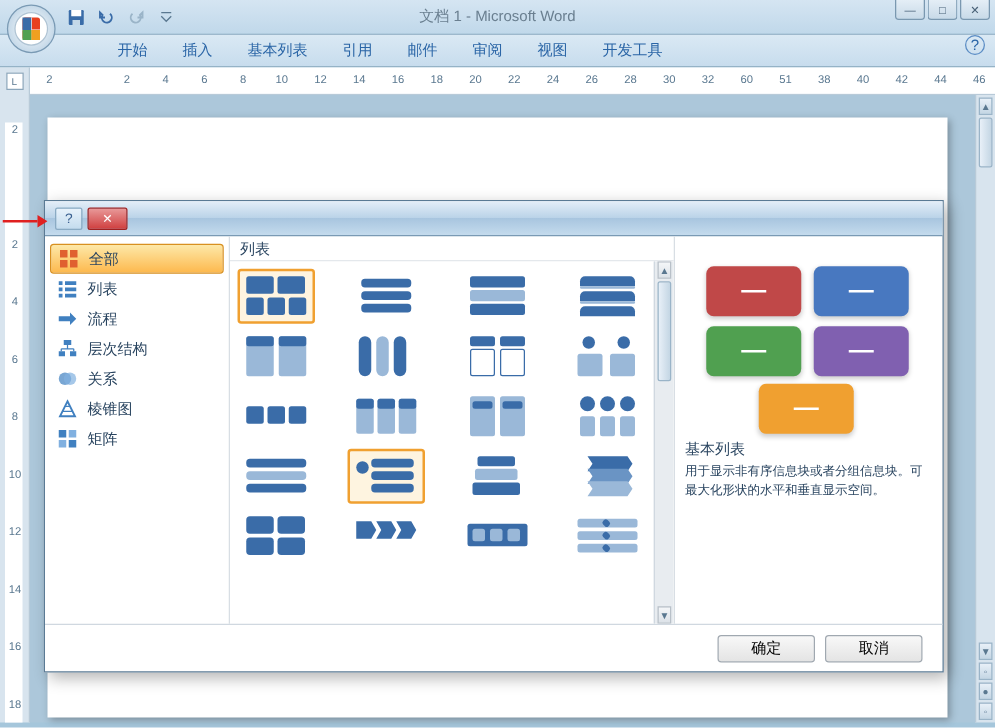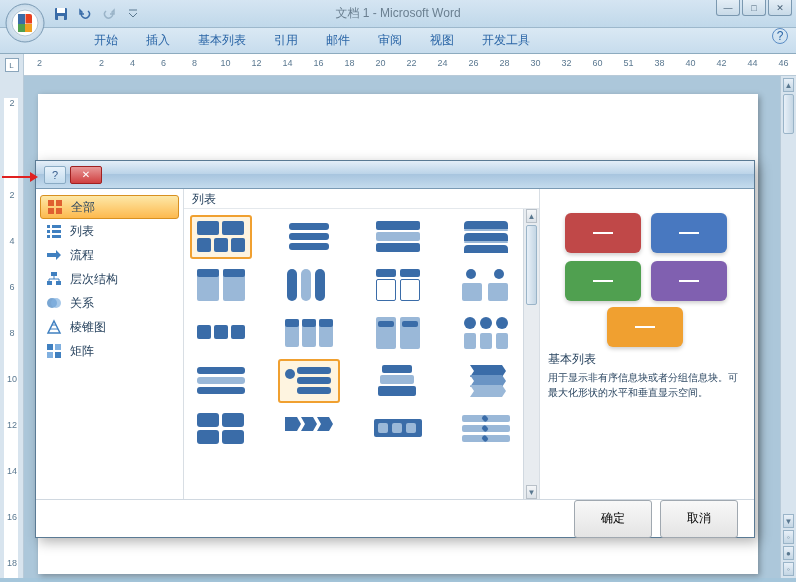--- a/index.html
+++ b/index.html
@@ -39,21 +39,21 @@
 .scroll-btn { position:absolute; left:2px; right:2px; height:14px; background:linear-gradient(to bottom,#e8f0f8,#c4d6e4); border:1px solid #9ab4c8; font-size:8px; display:flex; align-items:center; justify-content:center; color:#5a7890; }
 
 
 .dialog { position: absolute; left: 35px; top: 160px; width: 720px; height: 378px; background: #fff; border: 1px solid #5a7a94; box-shadow: 4px 4px 12px rgba(0,0,0,0.3); }
 .dialog-title { height: 28px; background: linear-gradient(to bottom, #e4eef8, #bad3e8 49%, #a8c5df 50%, #c4dbed); display:flex; align-items:center; padding: 0 4px 0 8px; border-bottom:1px solid #7a9ab4;}
 .dialog-title-text { font-size: 12px; color: #2a4560; flex:1; }
 .dialog-help { width:22px; height:18px; background:linear-gradient(to bottom,#e8f2fb,#c4dcee); border:1px solid #8aabC4; border-radius:2px; display:flex; align-items:center; justify-content:center; font-size:11px; color:#3a6090; margin-right:4px; cursor:pointer;}
 .dialog-close { width:32px; height:18px; background:linear-gradient(to bottom,#e89898,#d04040); border:1px solid #a02020; border-radius:2px; display:flex; align-items:center; justify-content:center; color:#fff; font-size:10px; cursor:pointer;}
 .dialog-body { display:flex; height: 310px; }
 .dialog-footer { height: 38px; border-top: 1px solid #d0d8e0; display:flex; align-items:center; justify-content:flex-end; padding-right: 16px; gap:8px; }
-.dlg-btn { width:78px; height:38px; background:linear-gradient(to bottom,#f8f8f8,#e4e4e4); border:1px solid #a0a8b0; border-radius:3px; font-size:12px; cursor:pointer; }
+.dlg-btn { width:78px; height:22px; background:linear-gradient(to bottom,#f8f8f8,#e4e4e4); border:1px solid #a0a8b0; border-radius:3px; font-size:12px; cursor:pointer; }
 
 
 .red-arrow { position:absolute; left:2px; top:170px; z-index:100; }
 
 
 .cat-list { width: 148px; border-right: 1px solid #d8dee4; padding: 6px 4px; }
 .cat-item { height: 24px; display:flex; align-items:center; gap:8px; padding: 0 6px; font-size:12px; color:#2a4560; cursor:pointer; border-radius:3px;}
 .cat-item.selected { background: linear-gradient(to bottom, #fde8a8, #fdb94e); border:1px solid #d89020; }
 .cat-icon { width:16px; height:16px; display:flex; align-items:center; justify-content:center; }
 

